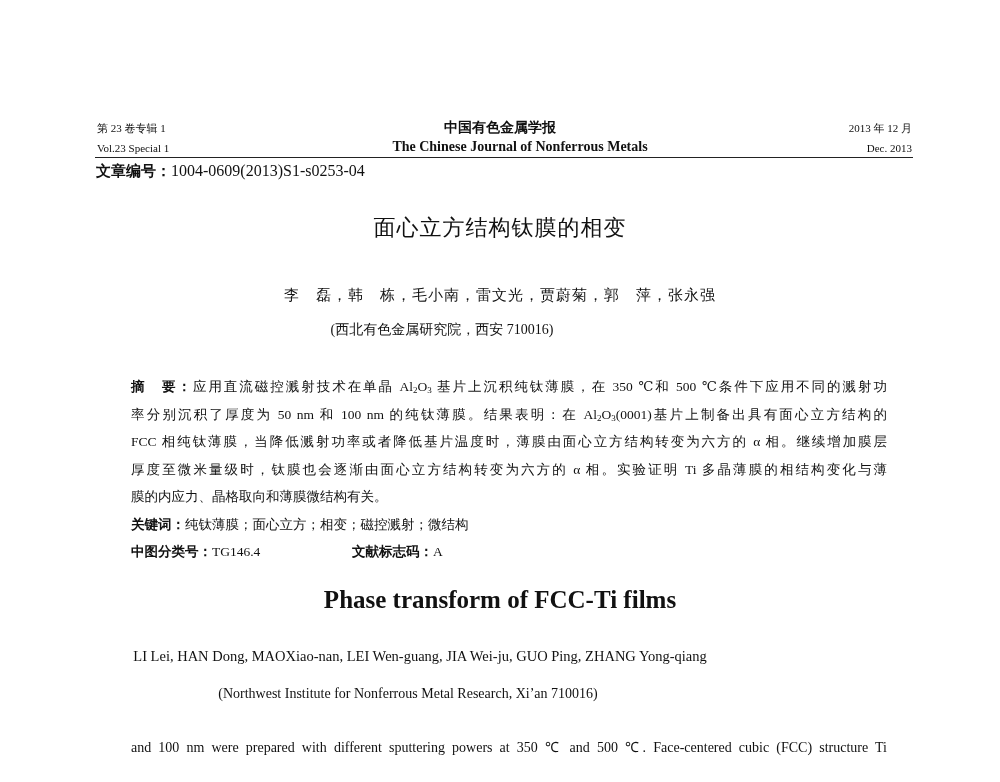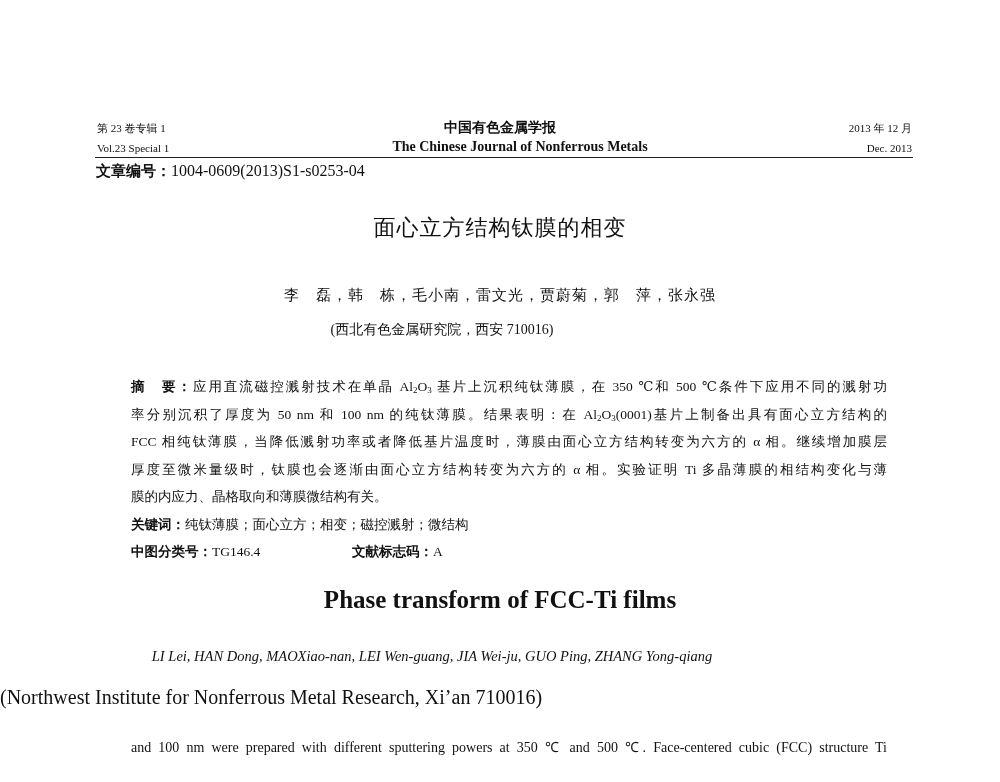--- a/index.html
+++ b/index.html
@@ -14,22 +14,22 @@
   .artno b { font-family: "DejaVu Sans", sans-serif; font-weight: bold; font-size: 15px; }
   .cn-title { font-family: "DejaVu Sans", sans-serif; font-size: 22px; left: 0; width: 1000px; text-align: center; top: 213px; letter-spacing: 1px; }
   .cn-authors { font-size: 15px; left: 0; width: 1000px; text-align: center; top: 286px; font-family: "DejaVu Serif", serif; letter-spacing: 1px; }
   .cn-affil { font-size: 14px; left: 0; width: 884px; text-align: center; top: 321px; font-family: "Liberation Serif", "DejaVu Serif", serif; }
   .abs-block { position: absolute; left: 131px; width: 756px; font-size: 13.5px; line-height: 27.5px; top: 373px; font-family: "Liberation Serif", "DejaVu Serif", serif; }
   .abs-block .line { display: block; white-space: nowrap; text-align: justify; text-align-last: justify; height: 27.5px; }
   .abs-block .line.last { text-align-last: left; }
   .lbl { font-family: "DejaVu Sans", sans-serif; font-weight: bold; }
   sub { font-size: 9px; vertical-align: -2px; line-height: 0; }
   .en-title { font-family: "Liberation Serif", serif; font-weight: bold; font-size: 25px; left: 0; width: 1000px; text-align: center; top: 586px; }
-  .en-authors { font-family: "Liberation Serif", serif; font-size: 14.5px; left: 12px; width: 840px; text-align: center; top: 648px; font-style: italic; }
-  .en-affil { font-family: "Liberation Serif", serif; font-size: 20px; left: 0; width: 816px; text-align: left; top: 686px; }
+  .en-authors { font-family: "Liberation Serif", serif; font-size: 14.5px; left: 0; width: 840px; text-align: center; top: 648px; }
+  .en-affil { font-family: "Liberation Serif", serif; font-size: 14px; left: 0; width: 816px; text-align: center; top: 686px; }
   .en-abs { position: absolute; left: 131px; width: 756px; font-family: "Liberation Serif", serif; font-size: 14px; line-height: 25px; top: 735px; }
   .en-abs .line { display: block; white-space: nowrap; text-align: justify; text-align-last: justify; height: 25px; }
 </style>
 </head>
 <body>
 
 <div class="abs hdr-small" style="left:97px; top:121px;">第 23 卷专辑 1</div>
 <div class="abs hdr-small" style="left:97px; top:142px;">Vol.23 Special 1</div>
 <div class="abs hdr-cn-title" style="left:0; width:1000px; text-align:center; top:119px;">中国有色金属学报</div>
 <div class="abs hdr-en-title" style="left:0; width:1000px; text-align:center; top:139px;">The Chinese Journal of Nonferrous Metals</div>

